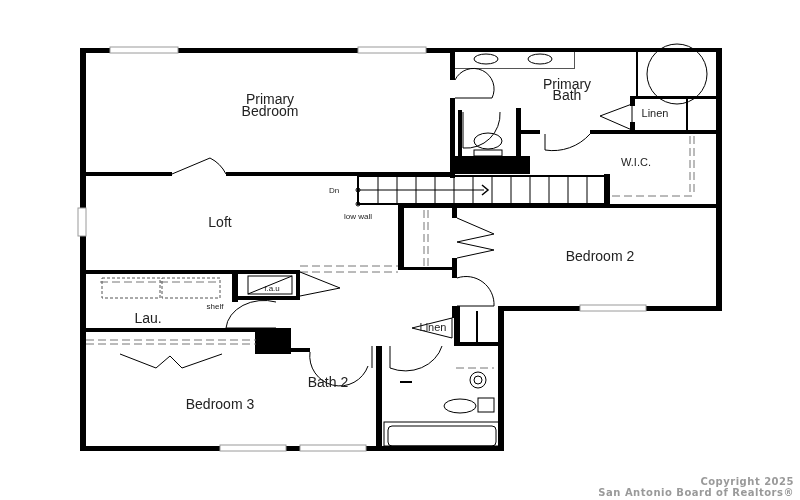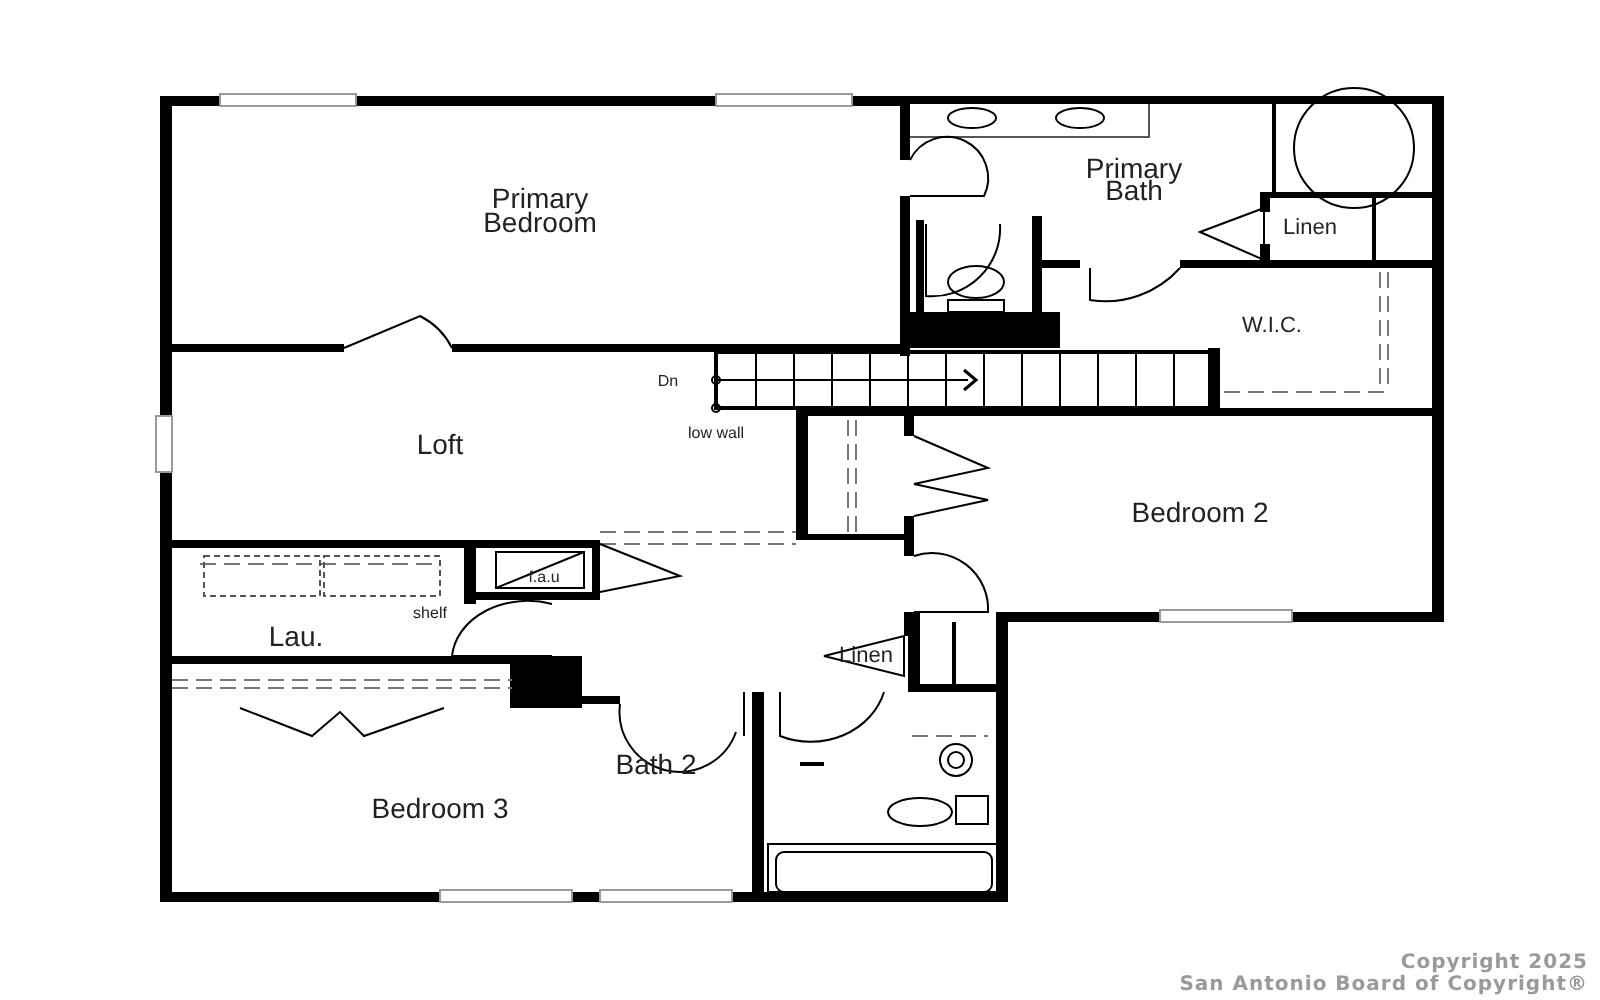--- a/index.html
+++ b/index.html
@@ -171,14 +171,14 @@
     <text class="lbl tiny" x="272" y="291" text-anchor="middle">f.a.u</text>
     <text class="lbl tiny" x="215" y="309" text-anchor="middle">shelf</text>
     <text class="lbl small" x="433" y="331" text-anchor="middle">Linen</text>
     <text class="lbl room" x="328" y="387" text-anchor="middle">Bath 2</text>
     <text class="lbl room" x="220" y="409" text-anchor="middle">Bedroom 3</text>
   </g>
 </svg>
 
 <div class="copyright">
   <div>Copyright 2025</div>
-  <div>San Antonio Board of Copyright®</div>
+  <div>San Antonio Board of Realtors®</div>
 </div>
 
 </body></html>

